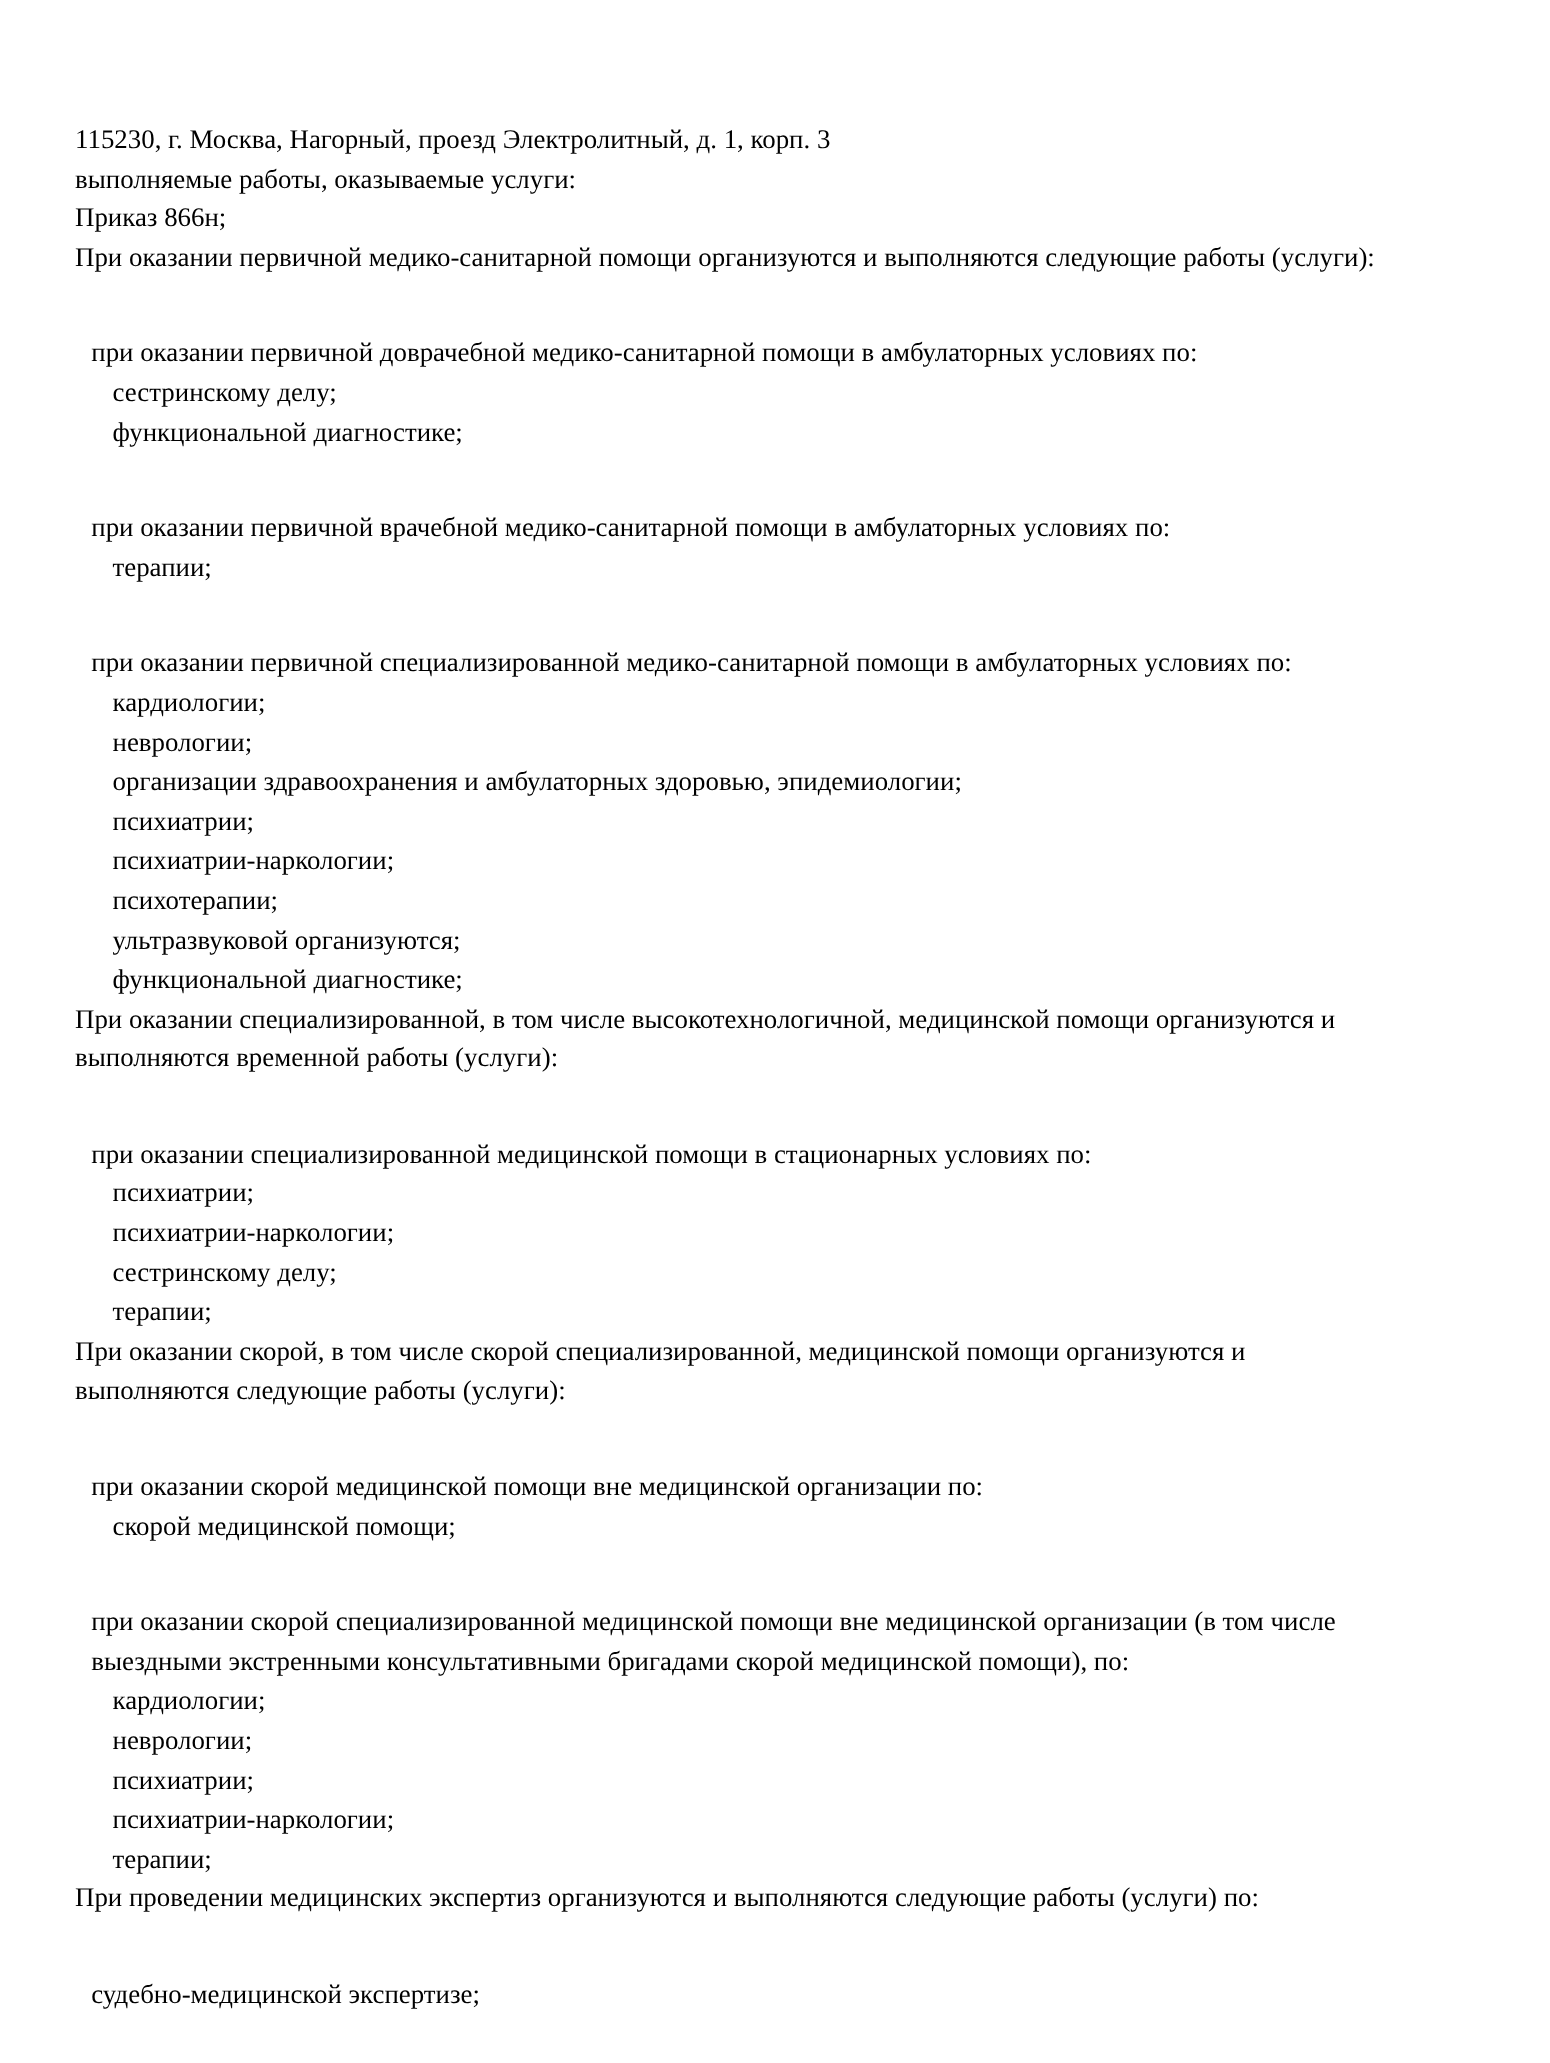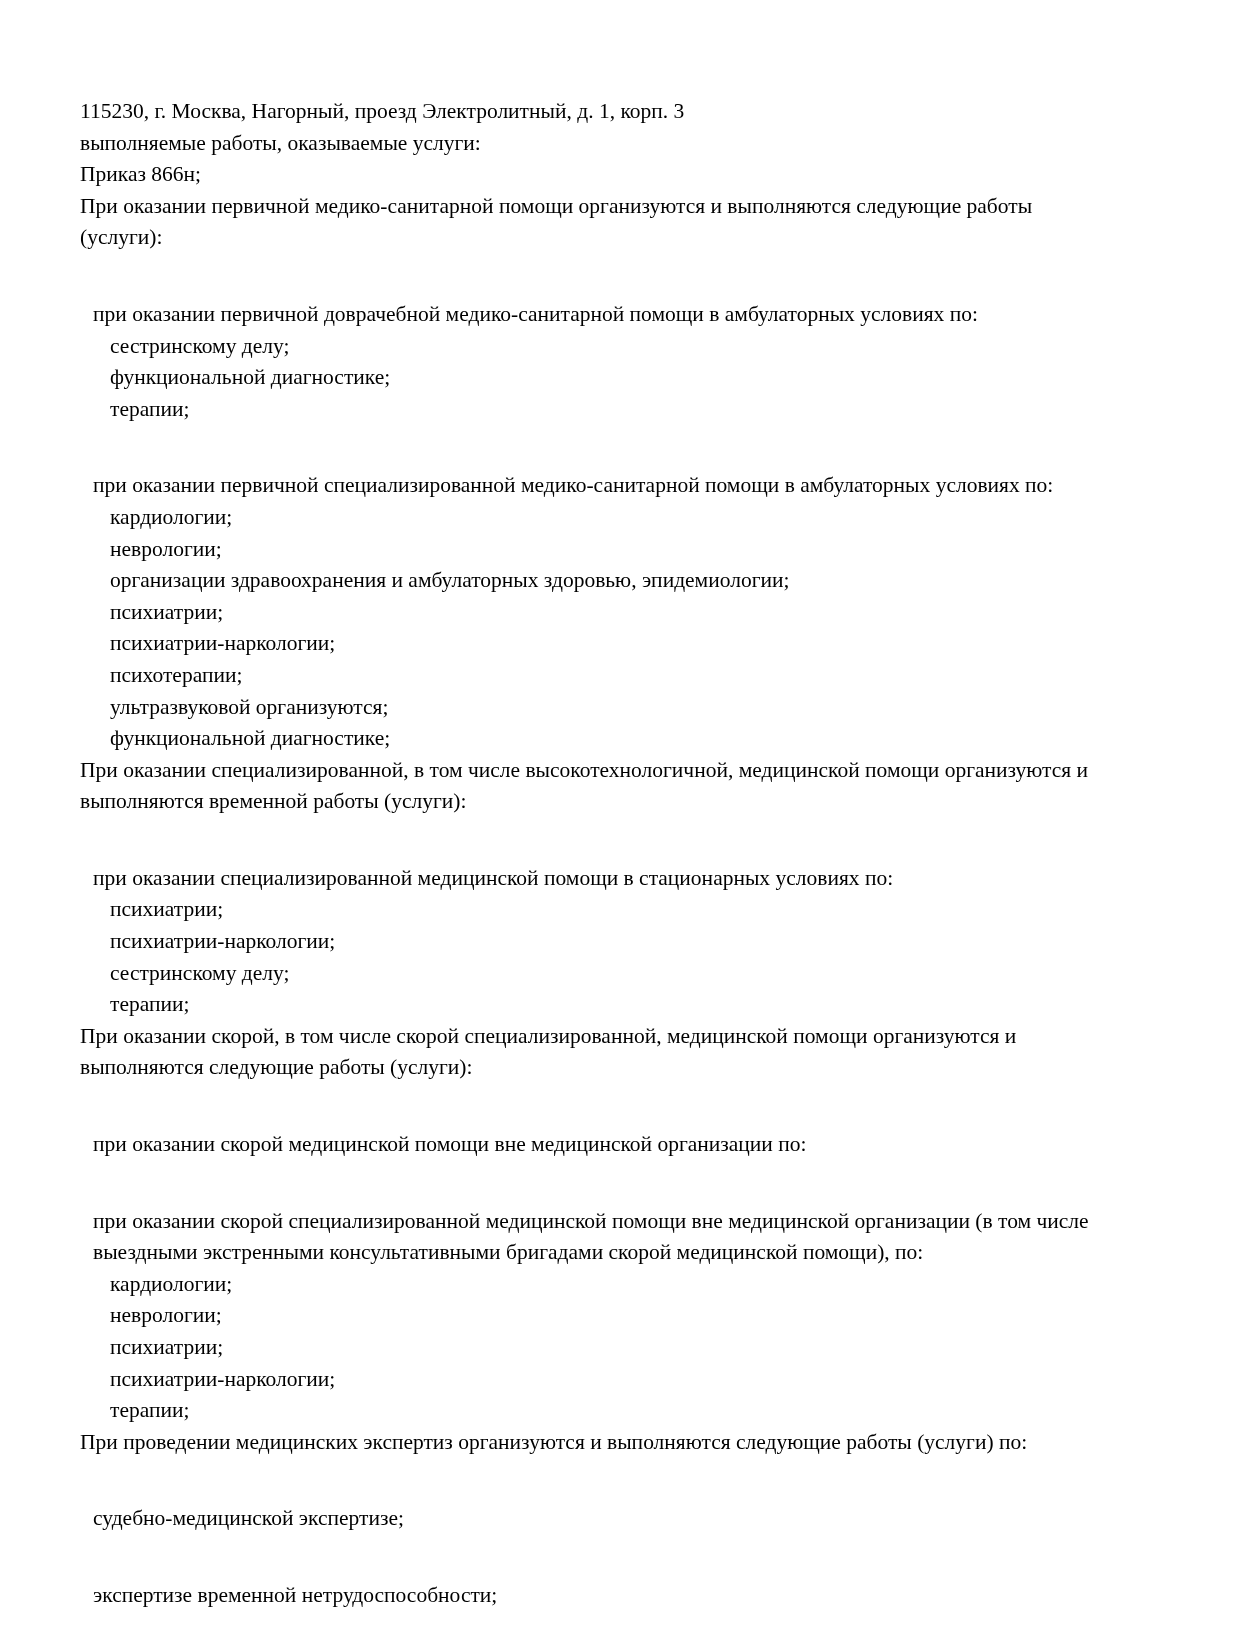--- a/index.html
+++ b/index.html
@@ -13,21 +13,21 @@
     height: 1650px;
     font-family: "Liberation Serif", "DejaVu Serif", serif;
     color: #000000;
     -webkit-font-smoothing: antialiased;
   }
   .page {
     position: relative;
     width: 1240px;
     height: 1586px;
     box-sizing: border-box;
-    padding: 96px 128px 0 80px;
+    padding: 96px 128px 0 60px;
   }
   .doc-body {
     font-size: 21.5px;
     line-height: 31.6px;
   }
   .line {
     white-space: pre-wrap;
     margin: 0;
     padding: 0;
   }
@@ -42,38 +42,40 @@
 <div class="page">
   <div class="doc-body">
     <p class="line lvl0">115230, г. Москва, Нагорный, проезд Электролитный, д. 1, корп. 3</p>
     <div id="lines-container">
         <p class="line lvl0">выполняемые работы, оказываемые услуги:</p>
         <p class="line lvl0">Приказ 866н;</p>
         <p class="line lvl0">При оказании первичной медико-санитарной помощи организуются и выполняются следующие работы (услуги):</p>
         <p class="line lvl1">при оказании первичной доврачебной медико-санитарной помощи в амбулаторных условиях по:</p>
         <p class="line lvl2">сестринскому делу;</p>
         <p class="line lvl2">функциональной диагностике;</p>
+        <p class="line lvl1">при оказании первичной врачебной медико-санитарной помощи в амбулаторных условиях по:</p>
         <p class="line lvl2">терапии;</p>
         <p class="line lvl1">при оказании первичной специализированной медико-санитарной помощи в амбулаторных условиях по:</p>
         <p class="line lvl2">кардиологии;</p>
         <p class="line lvl2">неврологии;</p>
         <p class="line lvl2">организации здравоохранения и амбулаторных здоровью, эпидемиологии;</p>
         <p class="line lvl2">психиатрии;</p>
         <p class="line lvl2">психиатрии-наркологии;</p>
         <p class="line lvl2">психотерапии;</p>
         <p class="line lvl2">ультразвуковой организуются;</p>
         <p class="line lvl2">функциональной диагностике;</p>
         <p class="line lvl0">При оказании специализированной, в том числе высокотехнологичной, медицинской помощи организуются и выполняются временной работы (услуги):</p>
         <p class="line lvl1">при оказании специализированной медицинской помощи в стационарных условиях по:</p>
         <p class="line lvl2">психиатрии;</p>
         <p class="line lvl2">психиатрии-наркологии;</p>
         <p class="line lvl2">сестринскому делу;</p>
         <p class="line lvl2">терапии;</p>
         <p class="line lvl0">При оказании скорой, в том числе скорой специализированной, медицинской помощи организуются и выполняются следующие работы (услуги):</p>
         <p class="line lvl1">при оказании скорой медицинской помощи вне медицинской организации по:</p>
+        <p class="line lvl2">скорой медицинской помощи;</p>
         <p class="line lvl1">при оказании скорой специализированной медицинской помощи вне медицинской организации (в том числе выездными экстренными консультативными бригадами скорой медицинской помощи), по:</p>
         <p class="line lvl2">кардиологии;</p>
         <p class="line lvl2">неврологии;</p>
         <p class="line lvl2">психиатрии;</p>
         <p class="line lvl2">психиатрии-наркологии;</p>
         <p class="line lvl2">терапии;</p>
         <p class="line lvl0">При проведении медицинских экспертиз организуются и выполняются следующие работы (услуги) по:</p>
         <p class="line lvl1">судебно-медицинской экспертизе;</p>
         <p class="line lvl1">экспертизе временной нетрудоспособности;</p>
       </div>

